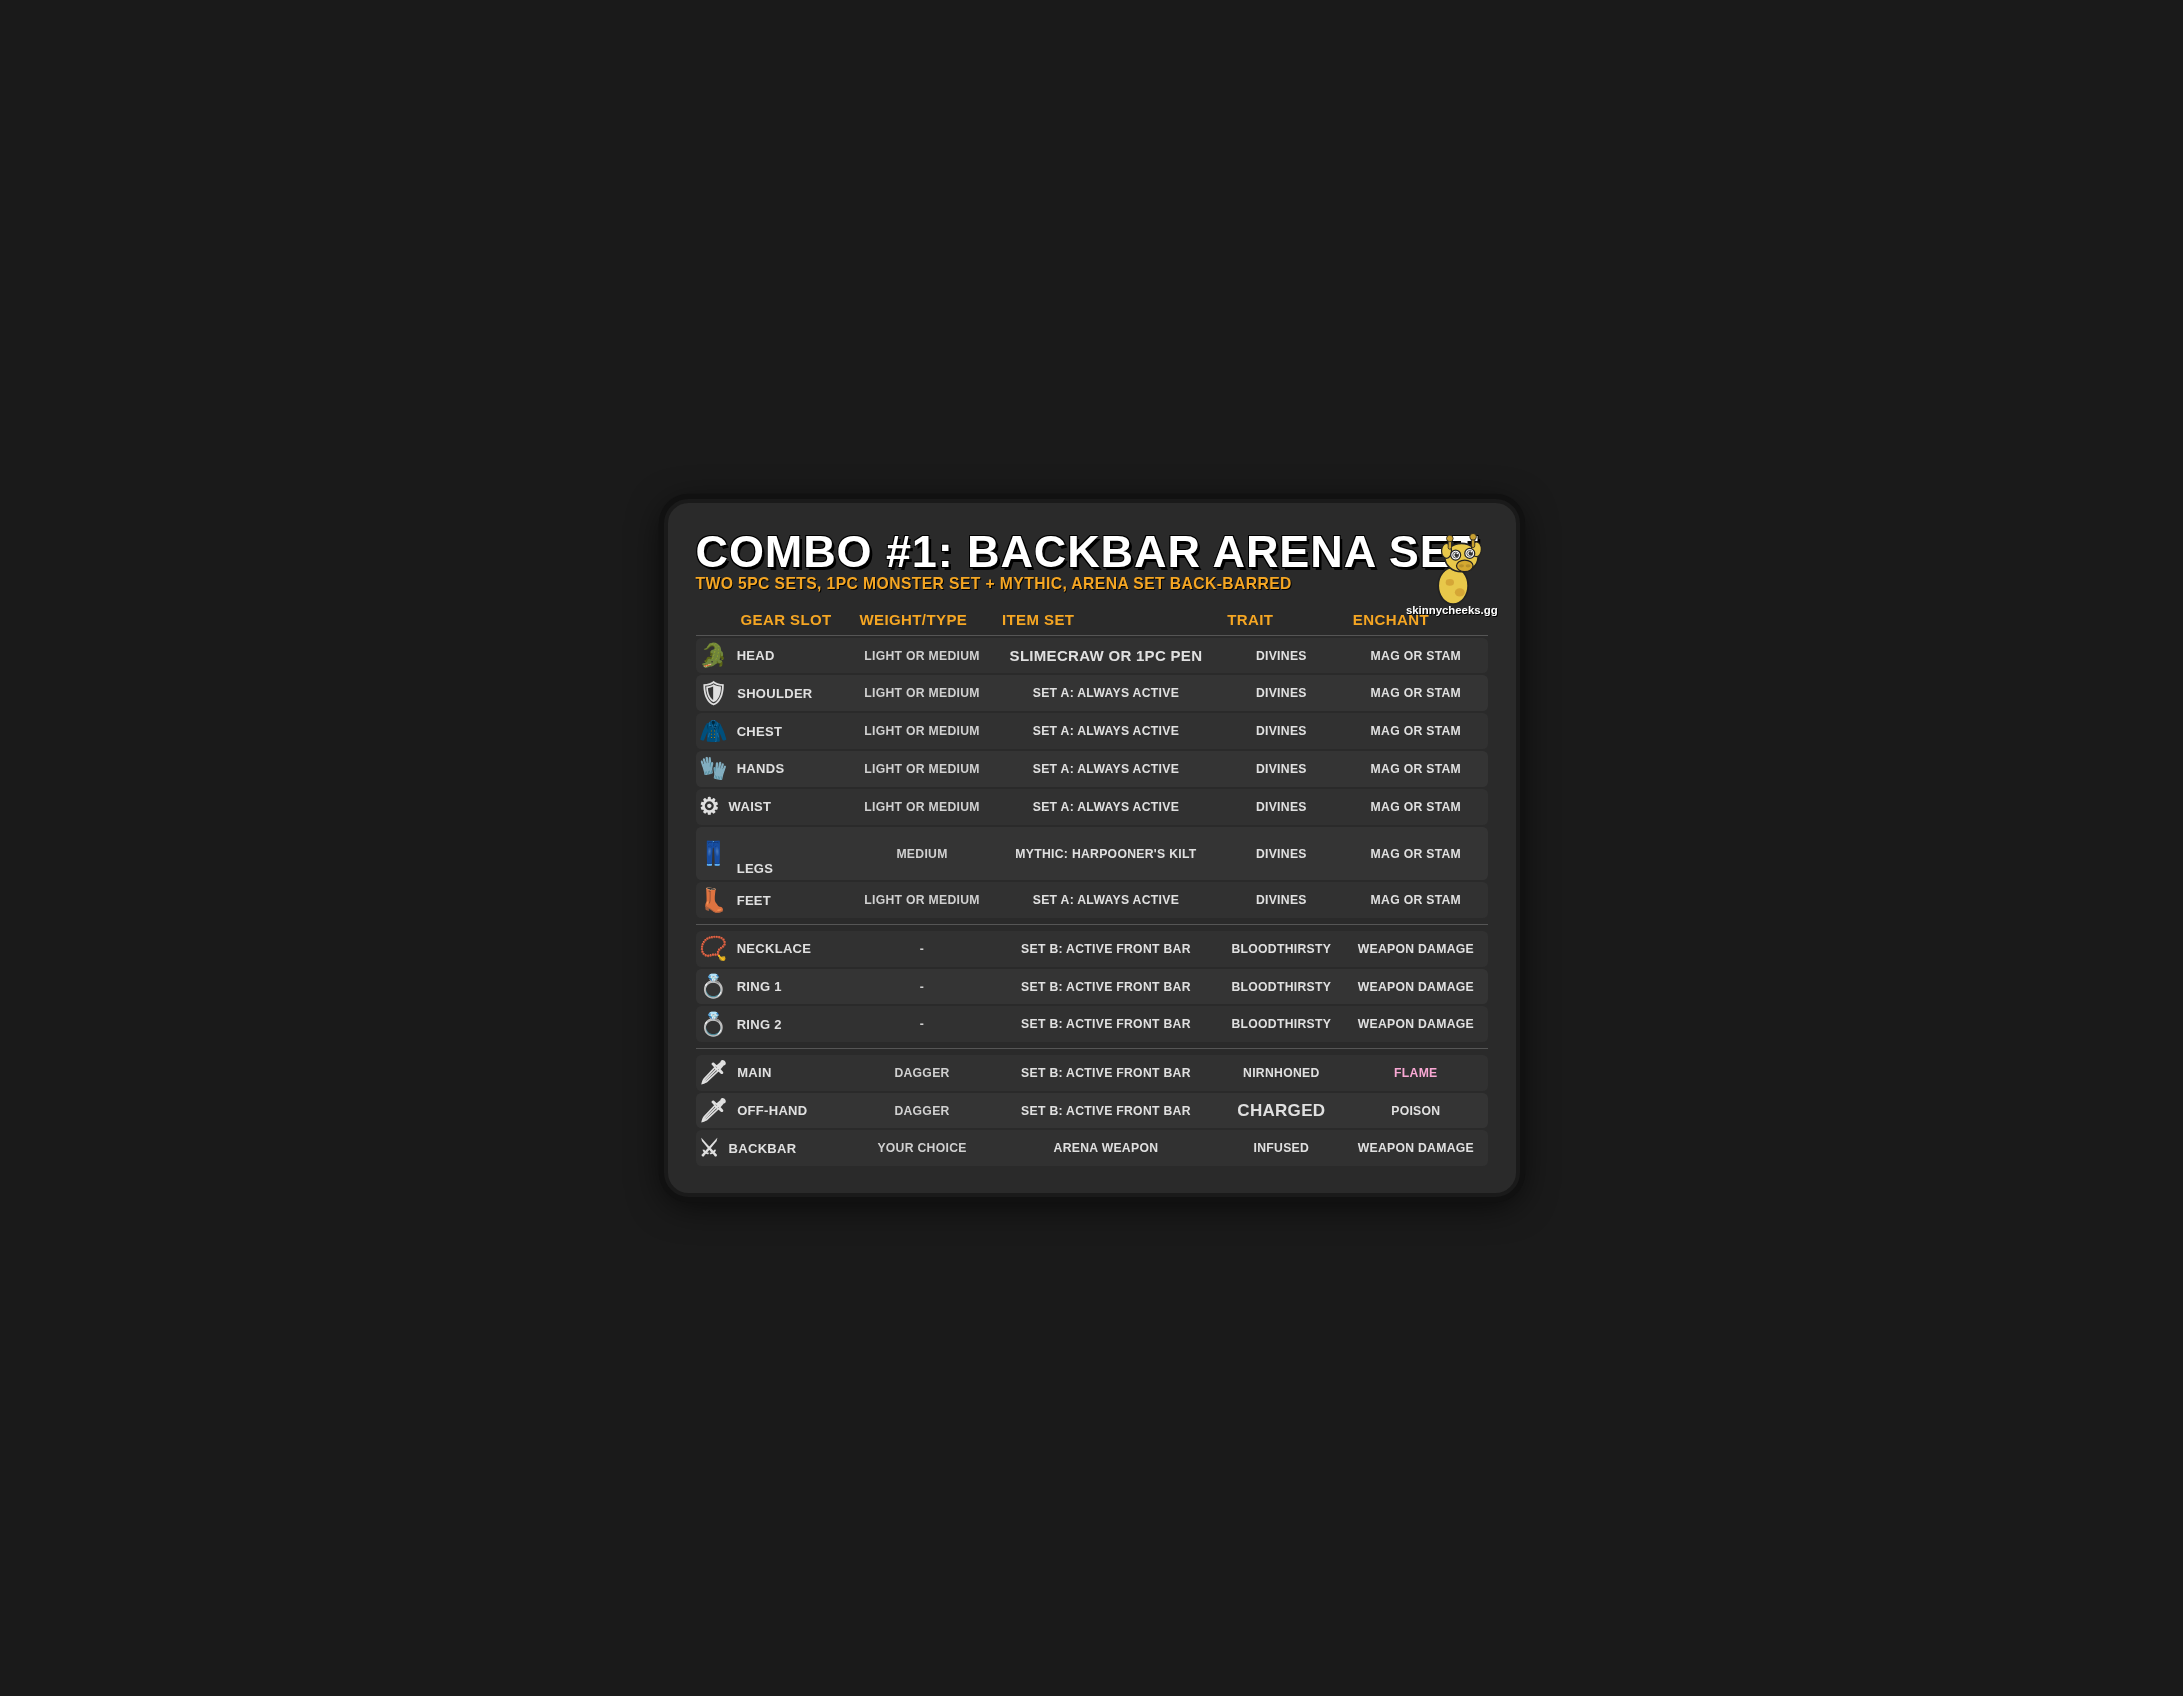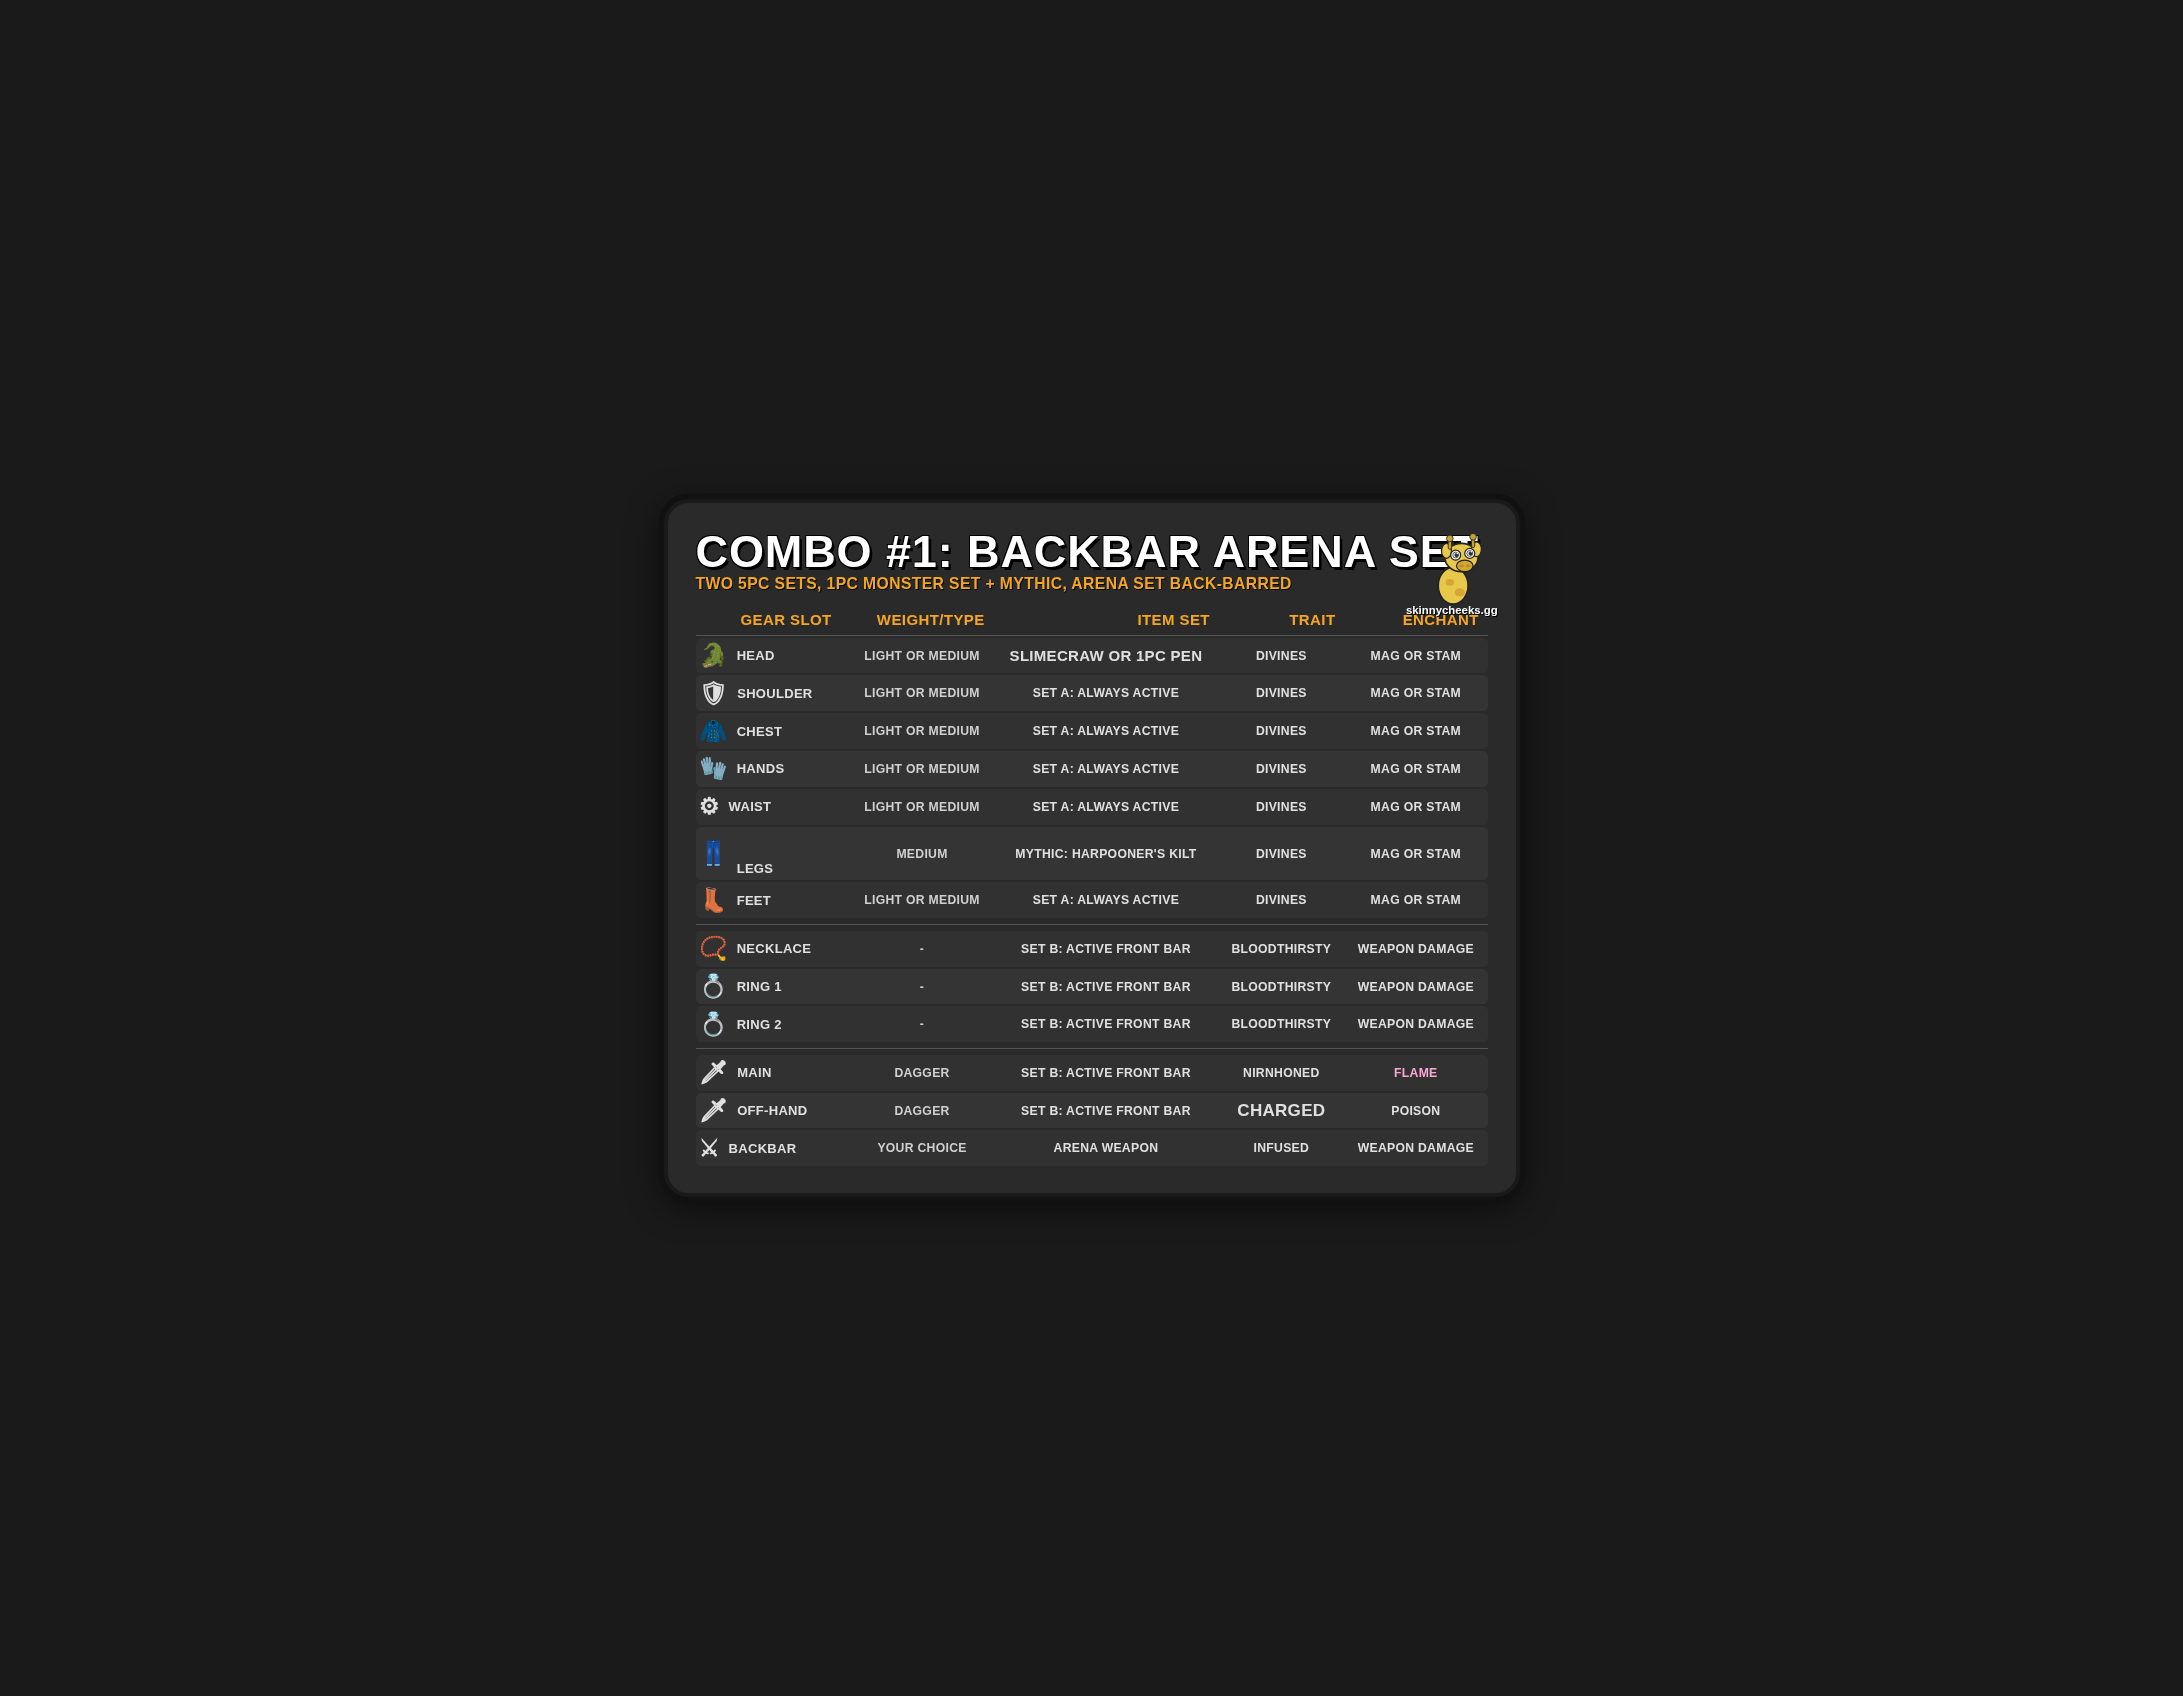--- a/index.html
+++ b/index.html
@@ -64,21 +64,21 @@
       width: 100%;
       border-collapse: separate;
       border-spacing: 0 2.6px;
     }
     .header-row th {
       font-size: 15px;
       font-weight: 900;
       color: #f5a623;
       text-transform: uppercase;
       padding: 7px 8.7px;
-      text-align: right;
+      text-align: left;
       letter-spacing: 0.4px;
       border-bottom: 1.7px solid #555;
       background: transparent;
     }
     .header-row th:first-child {
       text-align: left;
       padding-left: 52px;
     }
     .data-row td {
       padding: 4.4px 8.7px;

